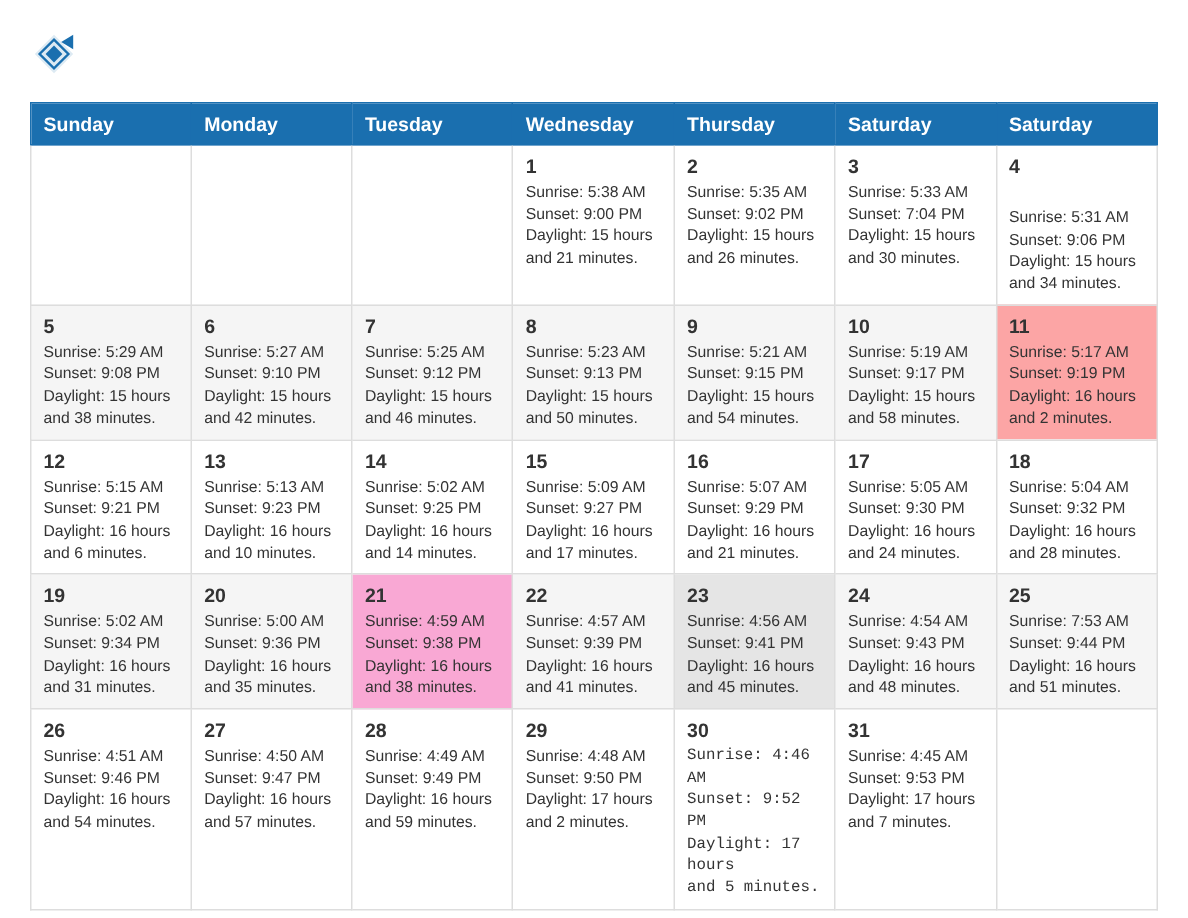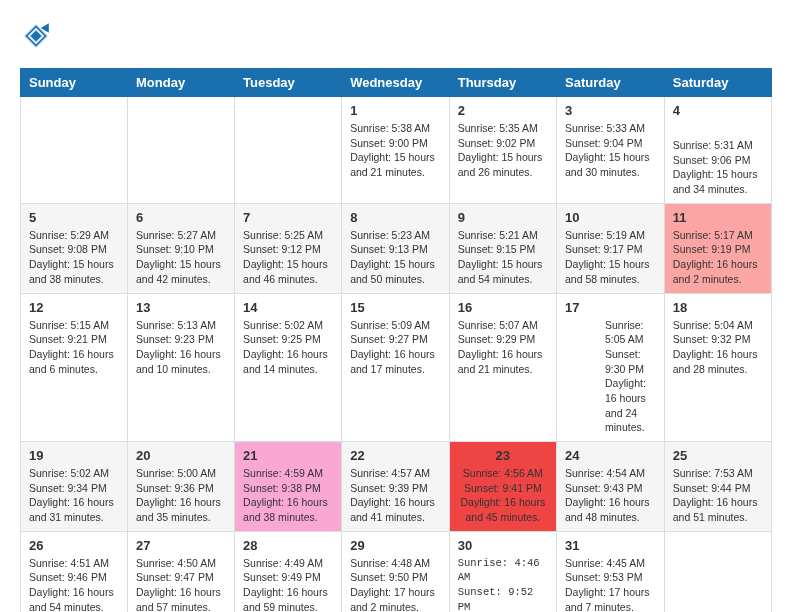--- a/index.html
+++ b/index.html
@@ -143,21 +143,21 @@
         <td>
           <span class="day-number">2</span>
           <div class="day-info" style="white-space: pre-line;">Sunrise: 5:35 AM
 Sunset: 9:02 PM
 Daylight: 15 hours
 and 26 minutes.</div>
         </td>
         <td>
           <span class="day-number">3</span>
           <div class="day-info" style="white-space: pre-line;">Sunrise: 5:33 AM
-Sunset: 9:04 PM
+Sunset: 7:04 PM
 Daylight: 15 hours
 and 30 minutes.</div>
         </td>
         <td>
           <span class="day-number">4</span>
           <div class="day-info" style="white-space: pre-line; margin-top: 20px;">Sunrise: 5:31 AM
 Sunset: 9:06 PM
 Daylight: 15 hours
 and 34 minutes.</div>
         </td>
@@ -244,21 +244,21 @@
         </td>
         <td>
           <span class="day-number">16</span>
           <div class="day-info" style="white-space: pre-line;">Sunrise: 5:07 AM
 Sunset: 9:29 PM
 Daylight: 16 hours
 and 21 minutes.</div>
         </td>
         <td>
           <span class="day-number">17</span>
-          <div class="day-info" style="white-space: pre-line; margin-left: 40px;">Sunrise: 5:05 AM
+          <div class="day-info" style="white-space: pre-line;">Sunrise: 5:05 AM
 Sunset: 9:30 PM
 Daylight: 16 hours
 and 24 minutes.</div>
         </td>
         <td>
           <span class="day-number">18</span>
           <div class="day-info" style="white-space: pre-line;">Sunrise: 5:04 AM
 Sunset: 9:32 PM
 Daylight: 16 hours
 and 28 minutes.</div>
@@ -286,21 +286,21 @@
 Daylight: 16 hours
 and 38 minutes.</div>
         </td>
         <td style="background: rgb(245, 245, 245);">
           <span class="day-number">22</span>
           <div class="day-info" style="white-space: pre-line;">Sunrise: 4:57 AM
 Sunset: 9:39 PM
 Daylight: 16 hours
 and 41 minutes.</div>
         </td>
-        <td style="background: #ef4444; text-align: center;">
+        <td style="background: #e5e5e5;">
           <span class="day-number">23</span>
           <div class="day-info" style="white-space: pre-line;">Sunrise: 4:56 AM
 Sunset: 9:41 PM
 Daylight: 16 hours
 and 45 minutes.</div>
         </td>
         <td style="background: rgb(245, 245, 245);">
           <span class="day-number">24</span>
           <div class="day-info" style="white-space: pre-line;">Sunrise: 4:54 AM
 Sunset: 9:43 PM

